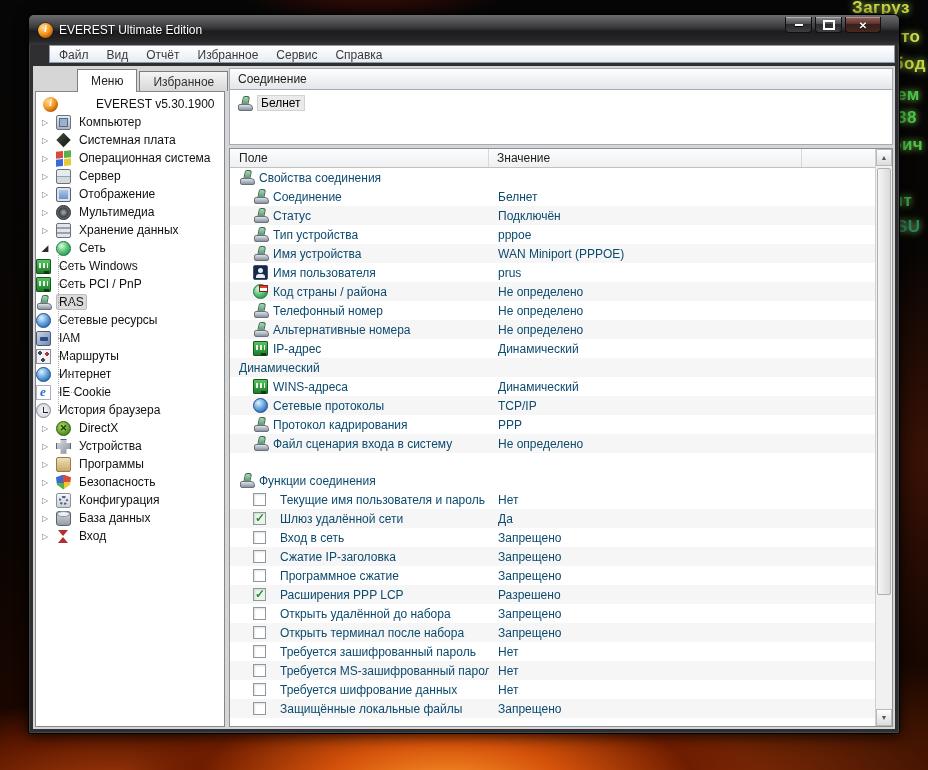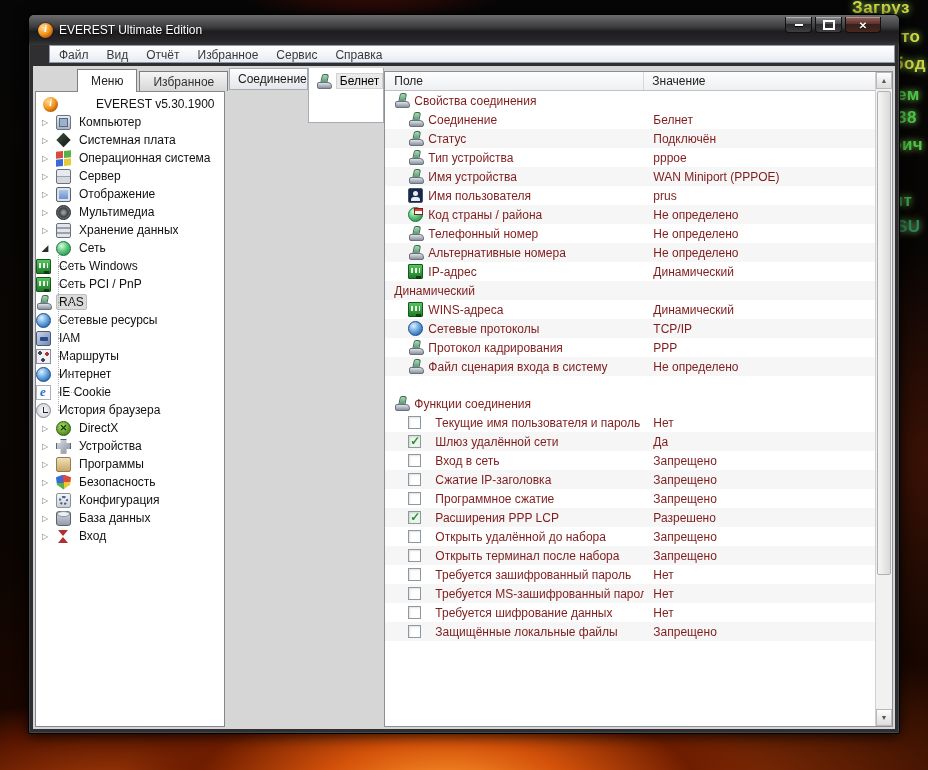--- a/index.html
+++ b/index.html
@@ -67,36 +67,36 @@
   .trow.l1 { }
   .trow.l1::before { content:""; position:absolute; left:22px; top:-9px; height:18px; border-left:1px dotted #b0b0b0; }
   .trow.l1::after  { content:""; position:absolute; left:22px; top:9px; width:16px; border-top:1px dotted #b0b0b0; }
   .trow.l1.last::before { height:18px; }
   .arr { width:10px; margin-right:6px; font-size:8px; color:#808080; text-align:center; flex:none; }
   .arr.exp { color:#2b2b2b; font-size:9px; }
   .tlabel { margin-left:5px; padding:1px 3px; }
   .trow.selected .tlabel { background:#dcdcdc; border:1px solid #bdbdbd; border-radius:2px; padding:0 2px; }
 
   
-  .rightcol { position:absolute; left:196px; right:2px; top:2px; bottom:2px; display:flex; }
+  .rightcol { position:absolute; left:196px; right:2px; top:2px; bottom:2px; display:flex; flex-direction:column; }
   .panel-header { height:22px; flex:none; background:linear-gradient(#fefefe,#e4e6ea); border:1px solid #a6acb6;
     display:flex; align-items:center; padding-left:8px; font-size:12px; color:#1a1a1a; }
   .conn-list { height:55px; flex:none; background:#fff; border:1px solid #a6acb6; border-top:none; padding:5px 0 0 7px; }
   .conn-item { display:inline-flex; align-items:center; }
   .conn-item .clabel { margin-left:5px; font-size:12px; background:#eaeaea; border:1px solid #d2d2d2; padding:0 3px; }
 
   .table-area { flex:1; margin-top:3px; border:1px solid #8a9098; position:relative; background:#fff; overflow:hidden; }
   .thead { height:19px; margin-right:17px; display:flex; align-items:center; font-size:12px; color:#222;
     background:linear-gradient(#fdfdfd,#eef0f2); border-bottom:1px solid #c2c2c2; }
   .thead .col-field { flex:0 0 259px; padding-left:9px; border-right:1px solid #d8d8d8; line-height:18px; }
   .thead .col-value { flex:0 0 313px; padding-left:8px; border-right:1px solid #d8d8d8; line-height:18px; }
   .thead .col-extra { flex:1; }
   .tbody { position:absolute; left:0; right:17px; top:19px; bottom:0; background:#fff; overflow:hidden; }
 
-  .row { height:19px; display:flex; align-items:center; font-size:12px; color:#7f1d1d; }
+  .row { height:19px; display:flex; align-items:center; font-size:12px; color:#0c4a6e; }
   .row.alt { background:#f6f6f6; }
   .row.spacer { height:18px; background:#fff; }
   .cell-name { flex:0 0 259px; display:flex; align-items:center; overflow:hidden; white-space:nowrap; }
   .cell-name.sec { padding-left:9px; }
   .cell-name.itm { padding-left:23px; }
   .cell-name .nlabel { margin-left:5px; }
   .cell-value { flex:1; padding-left:9px; white-space:nowrap; }
 
   .cb { width:13px; height:13px; flex:none; background:#fff; border:1px solid #8e98a0;
     box-shadow:inset 1px 1px 2px rgba(0,0,0,.12); position:relative; }

